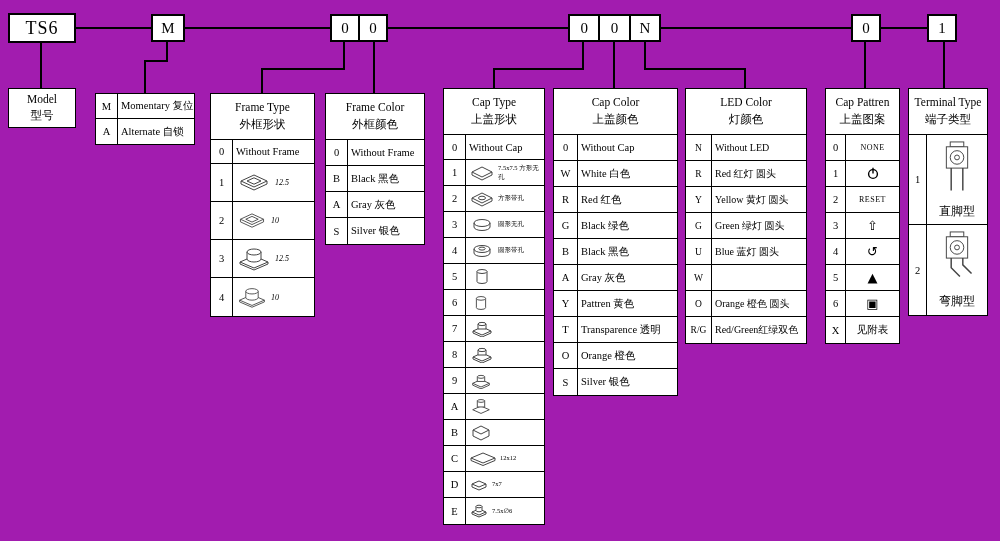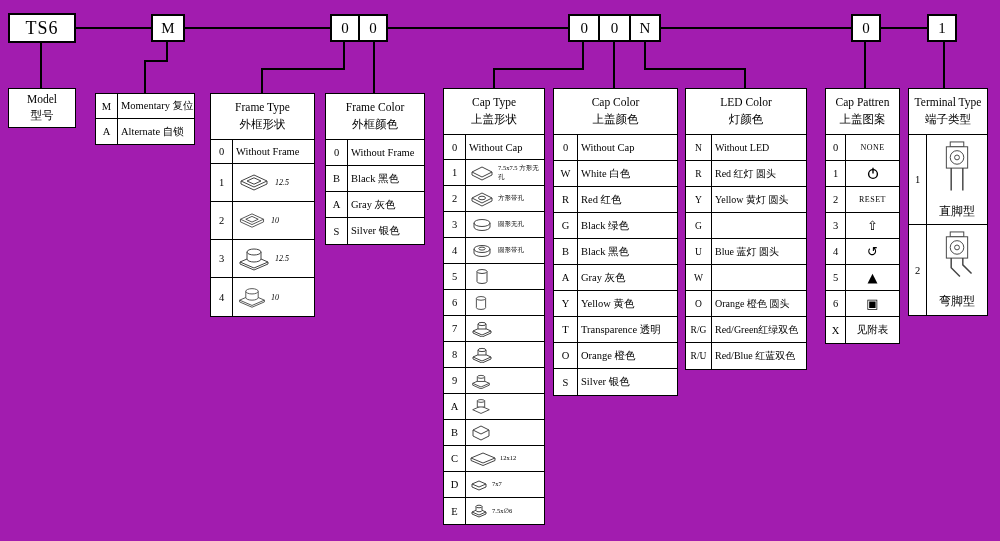--- a/index.html
+++ b/index.html
@@ -396,21 +396,21 @@
     <div class="trow r26">
       <div class="tcode">B</div>
       <div class="tval">Black 黑色</div>
     </div>
     <div class="trow r26">
       <div class="tcode">A</div>
       <div class="tval">Gray 灰色</div>
     </div>
     <div class="trow r26">
       <div class="tcode">Y</div>
-      <div class="tval">Yellow 黄色</div>
+      <div class="tval">Pattren 黄色</div>
     </div>
     <div class="trow r26">
       <div class="tcode">T</div>
       <div class="tval">Transparence 透明</div>
     </div>
     <div class="trow r26">
       <div class="tcode">O</div>
       <div class="tval">Orange 橙色</div>
     </div>
     <div class="trow r26">
@@ -431,39 +431,36 @@
     <div class="trow r26">
       <div class="tcode">R</div>
       <div class="tval">Red 红灯 圆头</div>
     </div>
     <div class="trow r26">
       <div class="tcode">Y</div>
       <div class="tval">Yellow 黄灯 圆头</div>
     </div>
     <div class="trow r26">
       <div class="tcode">G</div>
+      <div class="tval">Green 绿灯 圆头</div>
     </div>
     <div class="trow r26">
       <div class="tcode">U</div>
       <div class="tval">Blue 蓝灯 圆头</div>
     </div>
     <div class="trow r26">
       <div class="tcode">W</div>
     </div>
     <div class="trow r26">
       <div class="tcode">O</div>
       <div class="tval">Orange 橙色 圆头</div>
     </div>
     <div class="trow r26">
       <div class="tcode">R/G</div>
       <div class="tval">Red/Green红绿双色</div>
-    </div>
-    <div class="trow r26">
-      <div class="tcode">R/U</div>
-      <div class="tval">Red/Blue 红蓝双色</div>
     </div>
   </div>
 
   <div class="table cp" style="left:825px;top:88px;width:75px">
     <div class="thead">
       <div>Cap Pattren</div>
       <div>上盖图案</div>
     </div>
     <div class="trow r26">
       <div class="tcode">0</div>

